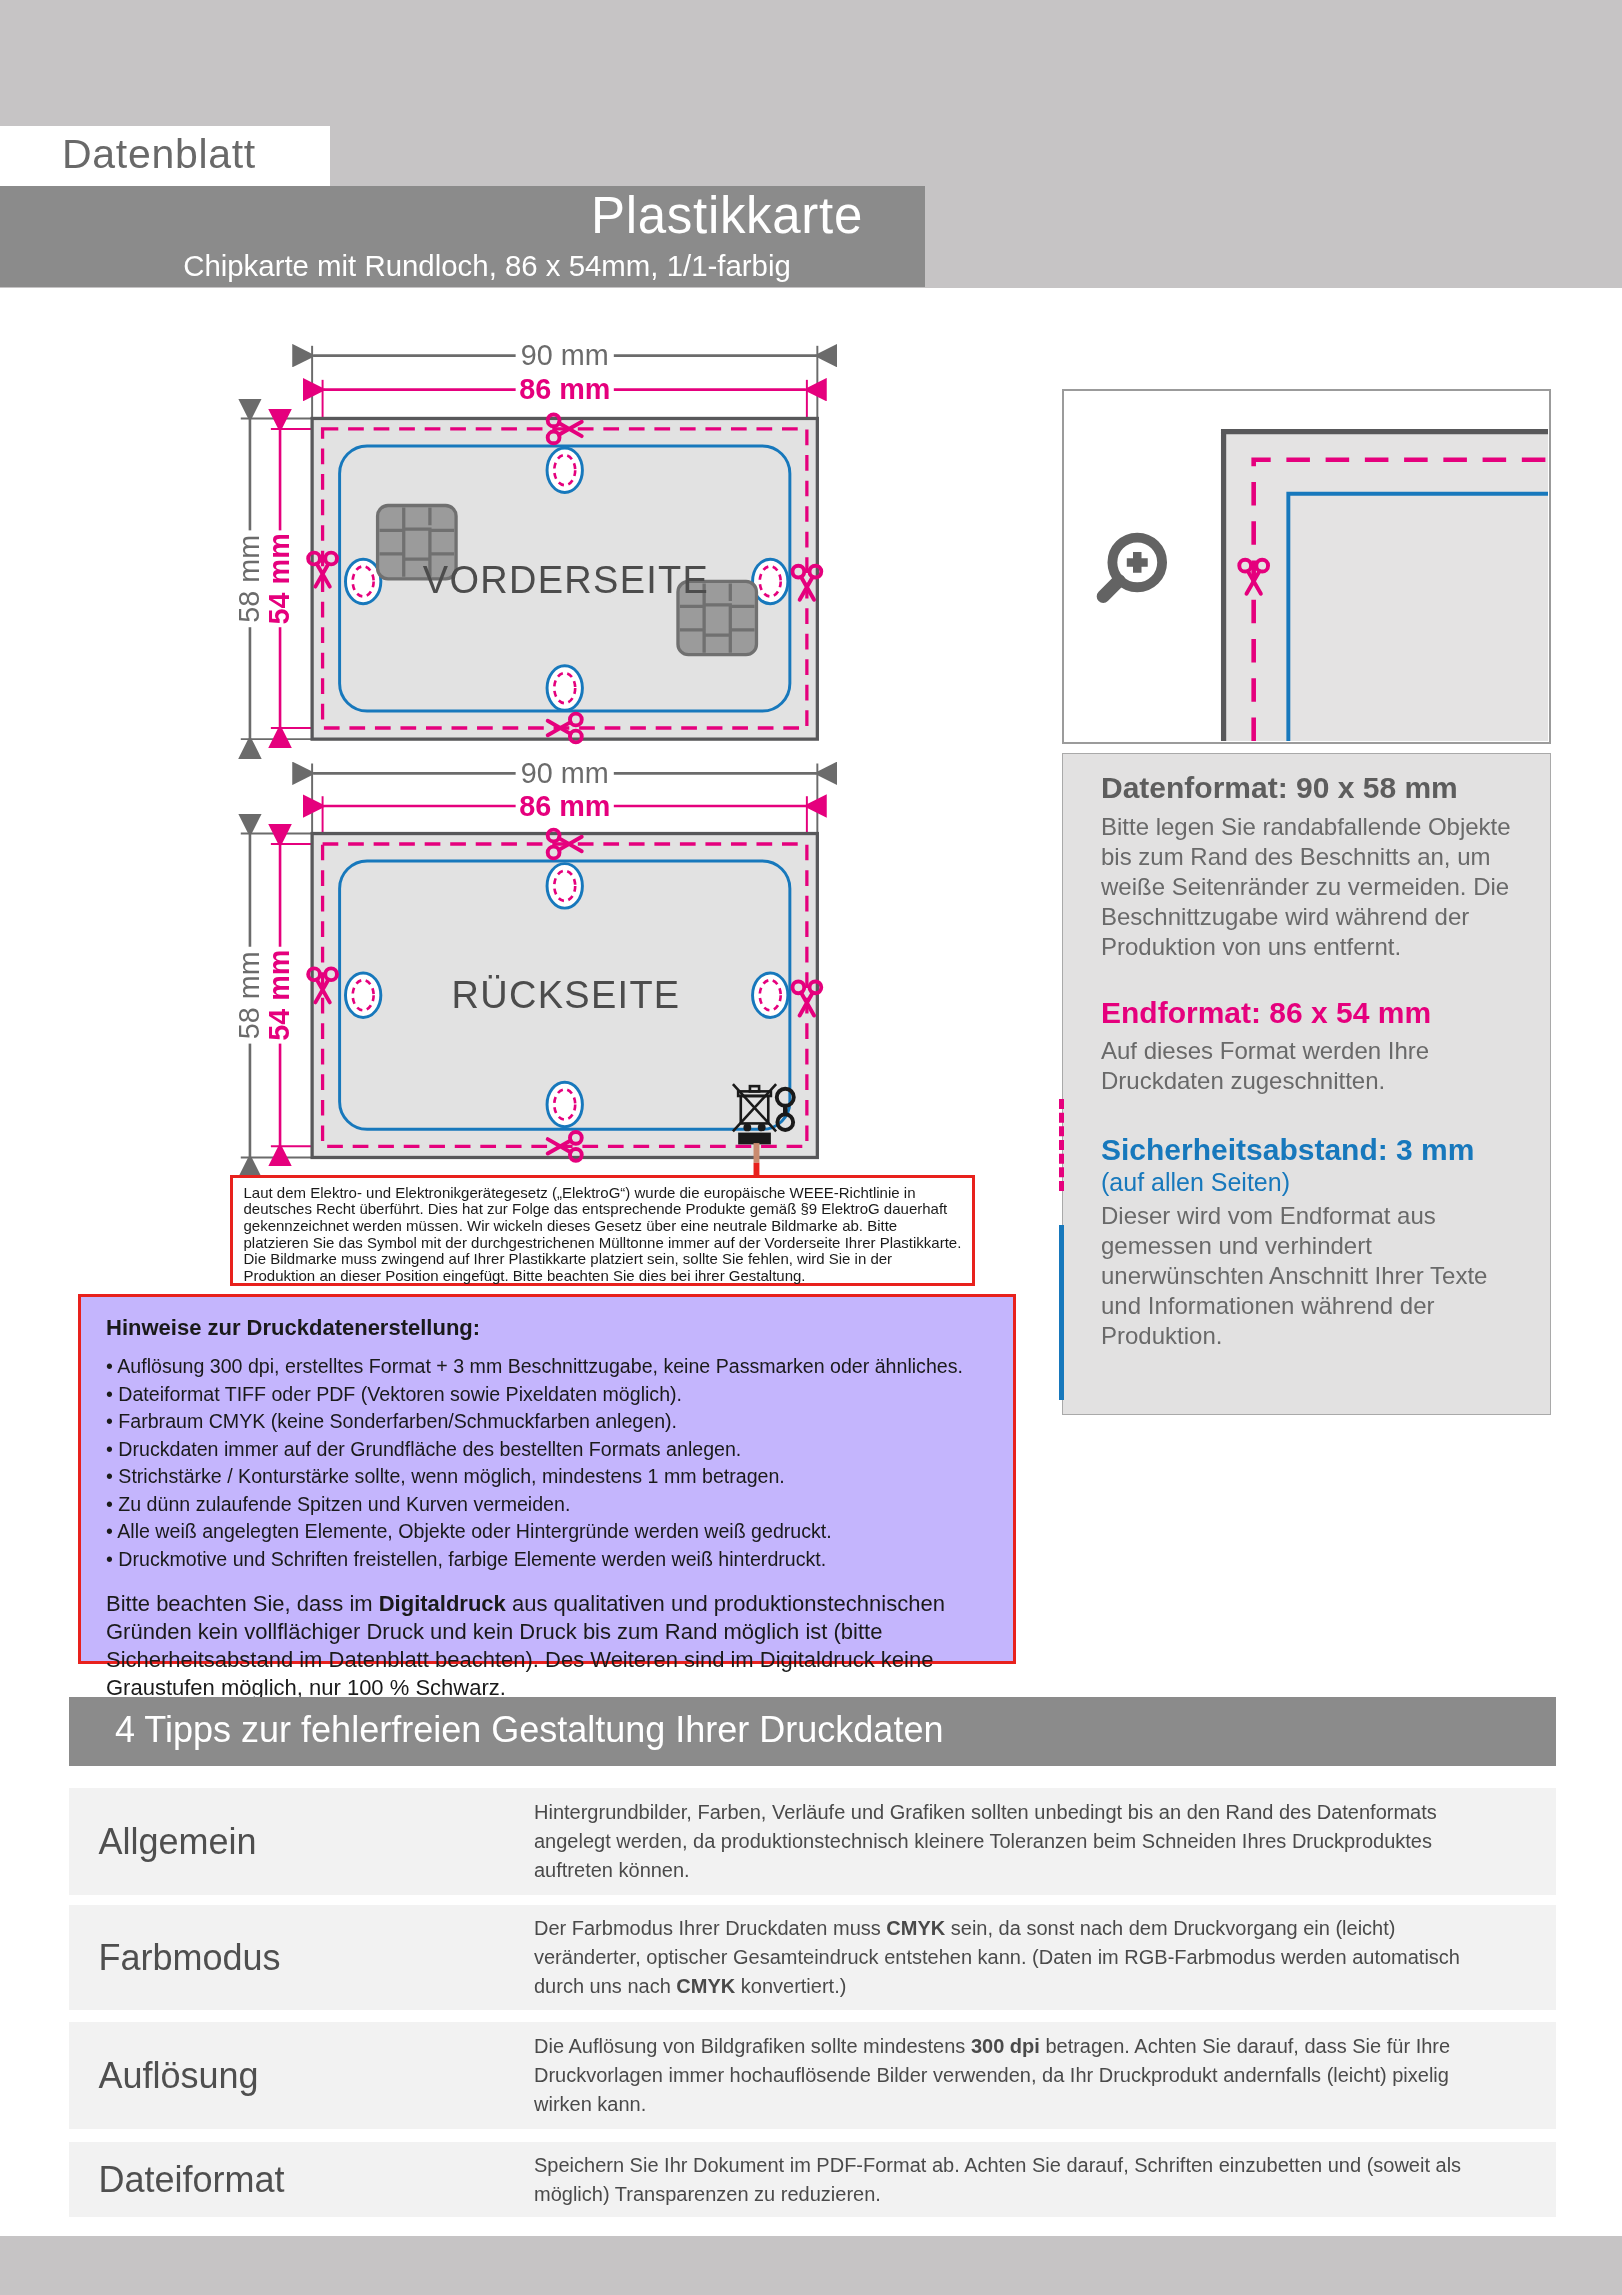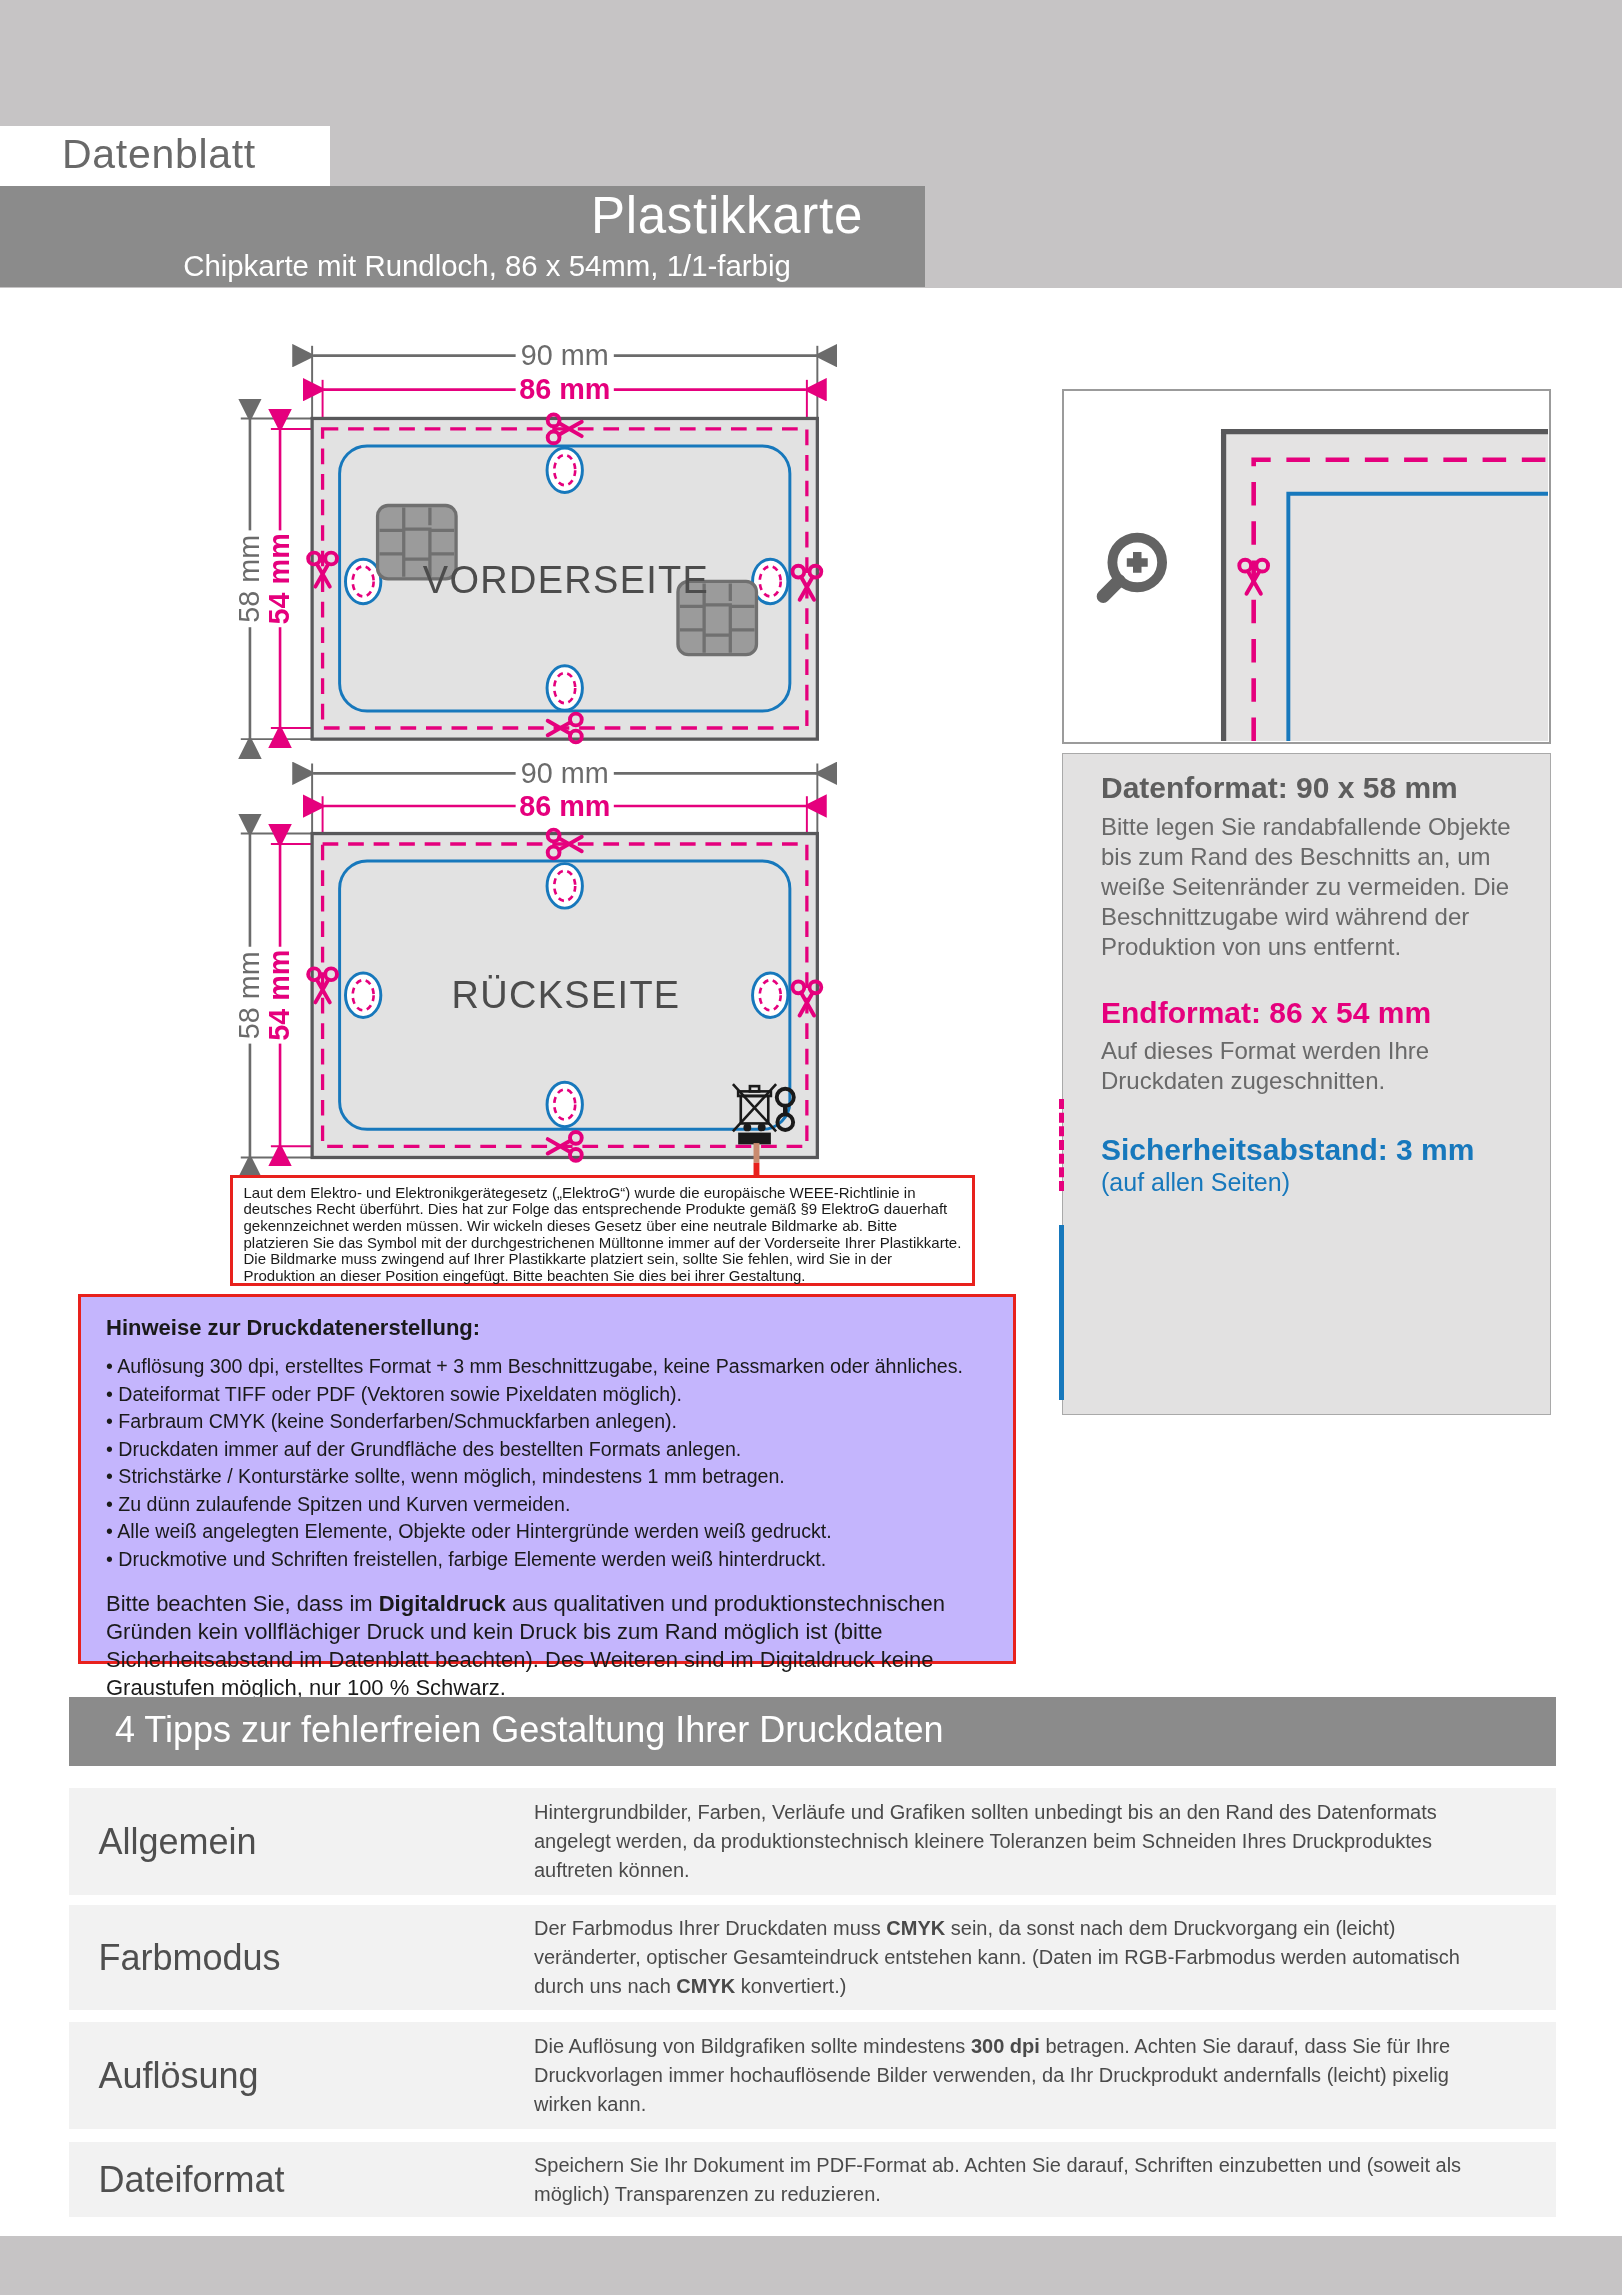--- a/index.html
+++ b/index.html
@@ -230,20 +230,21 @@
     </svg>
   </div>
 
   <div class="abs" id="panel">
     <p class="panel-h">Datenformat: 90 x 58 mm</p>
     <p class="panel-p" id="df-p2">Bitte legen Sie randabfallende Objekte bis zum Rand des Beschnitts an, um weiße Seitenränder zu vermeiden. Die Beschnittzugabe wird während der Produktion von uns entfernt.</p>
     <p class="panel-h magenta">Endformat: 86 x 54 mm</p>
     <p class="panel-p" id="ef-body">Auf dieses Format werden Ihre Druckdaten zugeschnitten.</p>
     <p class="panel-h blue" style="margin-bottom:1.3px">Sicherheitsabstand: 3 mm</p>
     <p class="panel-sub">(auf allen Seiten)</p>
+    <p class="panel-p">Dieser wird vom Endformat aus gemessen und verhindert unerwünschten Anschnitt Ihrer Texte und Informationen während der Produktion.</p>
   </div>
   <div class="abs" id="endformat-marker"></div>
   <div class="abs" id="sicherheit-marker"></div>
 
   <div class="abs" id="tips-bar">
     <span>4 Tipps zur fehlerfreien Gestaltung Ihrer Druckdaten</span>
   </div>
 
   <div class="abs tip-row" id="row-allgemein">
     <span class="tip-label">Allgemein</span>

